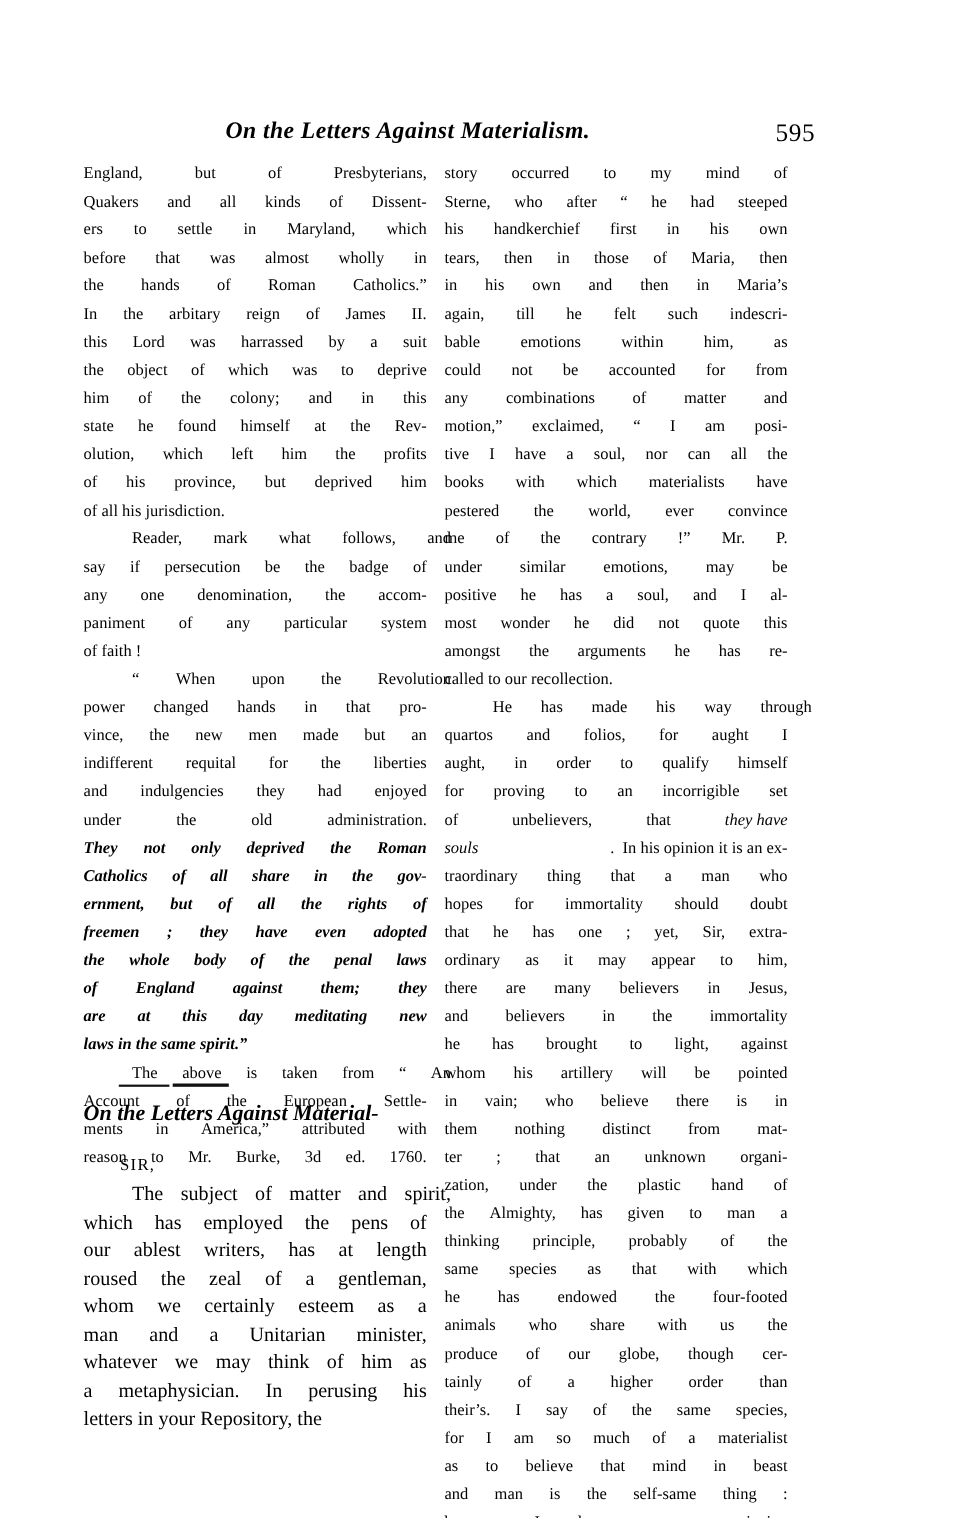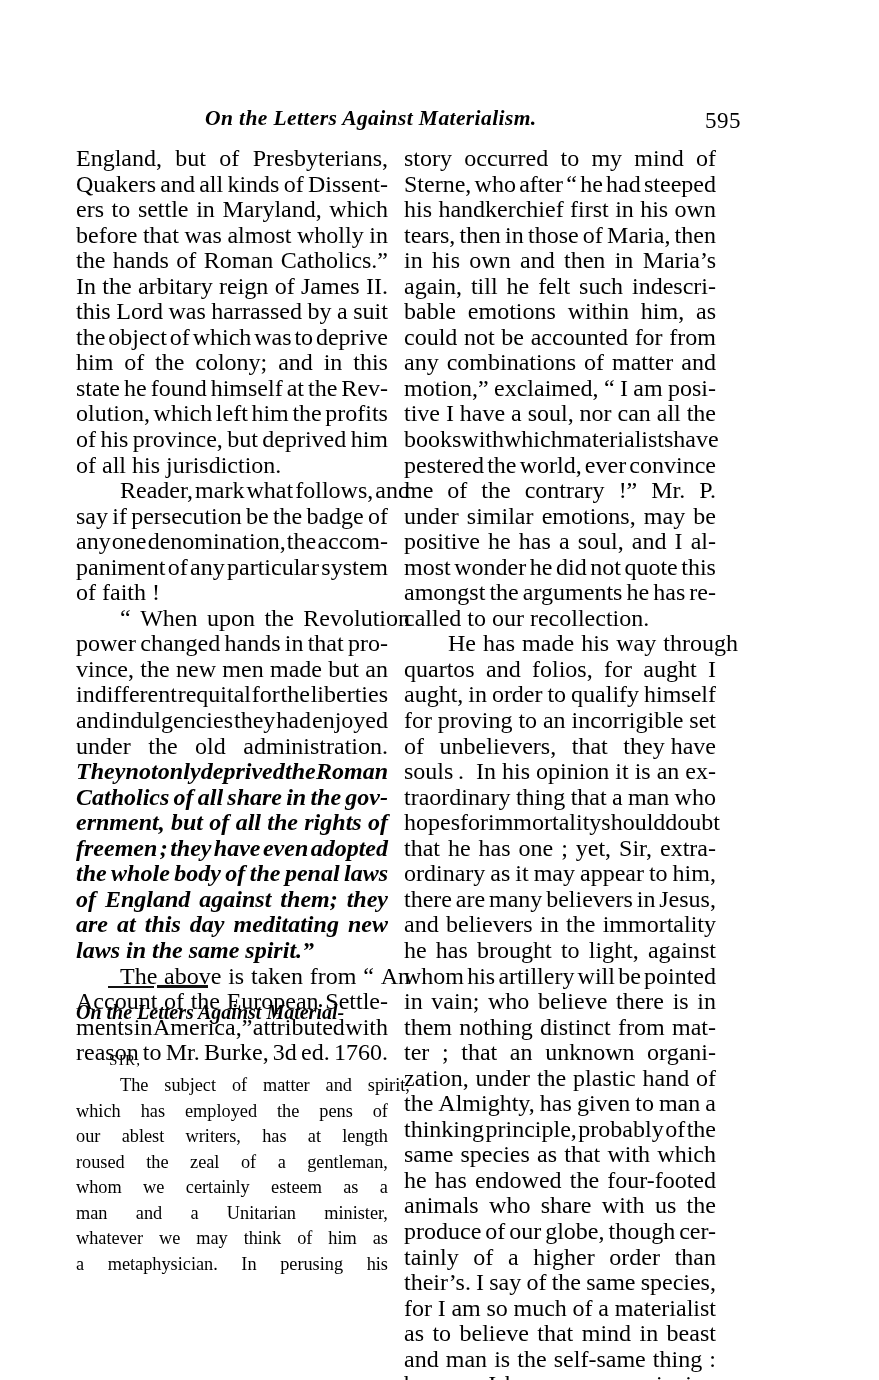--- a/index.html
+++ b/index.html
@@ -47,21 +47,21 @@
     top: 2px;
     font-size: 23px;
     letter-spacing: 0.5px;
   }
 
   
   .col {
     position: absolute;
     top: 146px;
     width: 312px;
-    font-size: 24px;
+    font-size: 15px;
     line-height: 25.55px;
   }
   .col-left  { left: 76px; }
   .col-right { left: 404px; }
 
   
   .ln {
     display: block;
     white-space: nowrap;
     height: 25.55px;
@@ -76,21 +76,21 @@
   }
   .j > span { display: inline-block; }
 
   
   .r { display: block; }
 
   
   .indent { padding-left: 22px; align-items: flex-end; }
   .indent.j { width: 290px; margin-left: 22px; }
 
-  .it { }
+  .it { font-style: italic; }
   .bi { font-style: italic; font-weight: bold; }
 
   
   .divider {
     position: absolute;
     left: 108px;
     top: 985px;
     width: 100px;
     height: 3px;
   }
@@ -503,20 +503,21 @@
         <span>him</span>
         <span>as</span>
       </span>
     <span class="ln j">
         <span>a</span>
         <span>metaphysician.</span>
         <span>In</span>
         <span>perusing</span>
         <span>his</span>
       </span>
+    <span class="ln r">letters in your Repository, the</span>
   </div>
 
   <div class="col col-right">
     <div>
       <span class="ln j">
           <span>story</span>
           <span>occurred</span>
           <span>to</span>
           <span>my</span>
           <span>mind</span>

